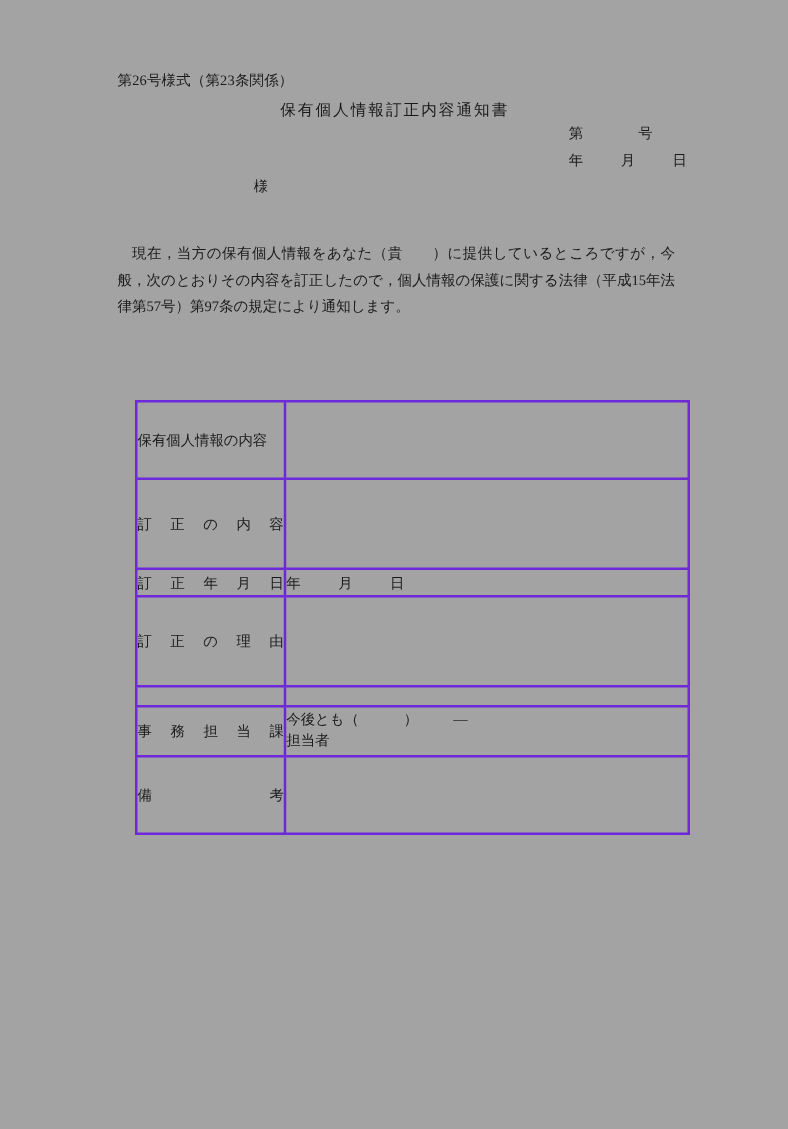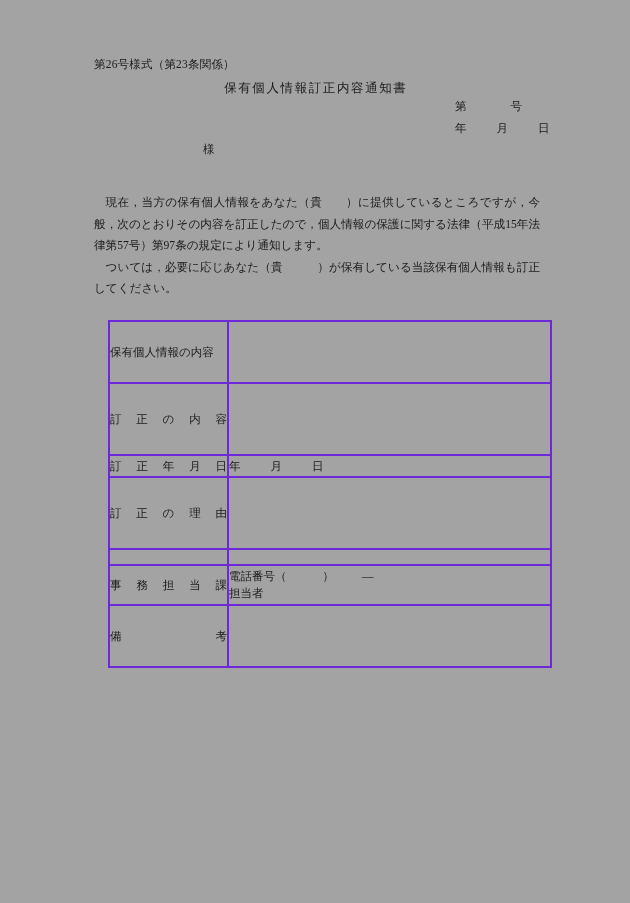--- a/index.html
+++ b/index.html
@@ -174,21 +174,20 @@
 
   <div class="date-line">
     <span>年</span><span class="sp-mid"></span><span>月</span><span class="sp-mid"></span><span>日</span>
   </div>
 
   <div class="addressee">様</div>
 
 
   <div class="body-block">
     <p class="para">現在，当方の保有個人情報をあなた（貴　　）に提供しているところですが，今般，次のとおりその内容を訂正したので，個人情報の保護に関する法律（平成15年法律第57号）第97条の規定により通知します。</p>
-    <p class="para">ついては，必要に応じあなた（貴　　　）が保有している当該保有個人情報も訂正してください。</p>
   </div>
 
   <table class="form-table">
     <tbody>
       <tr class="r-tall">
         <td class="lbl">
           <span class="lbl-plain">保有個人情報の内容</span>
         </td>
         <td class="val"></td>
       </tr>
@@ -244,21 +243,21 @@
           <span class="lbl-spread">
             <span>事</span>
             <span>務</span>
             <span>担</span>
             <span>当</span>
             <span>課</span>
           </span>
         </td>
         <td class="val staff-lines">
           <div>
-            <span>電話番号（</span><span class="tel-gap1"></span><span>）</span><span class="tel-gap2"></span><span>—</span>
+            <span>今後とも（</span><span class="tel-gap1"></span><span>）</span><span class="tel-gap2"></span><span>—</span>
           </div>
           <div>担当者</div>
         </td>
       </tr>
 
       <tr class="r-note">
         <td class="lbl">
           <span class="lbl-spread">
             <span>備</span>
             <span>考</span>

